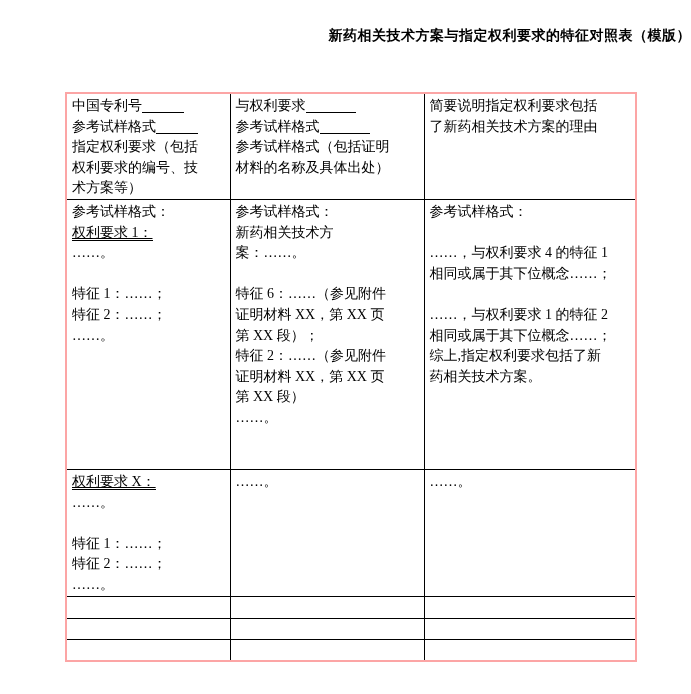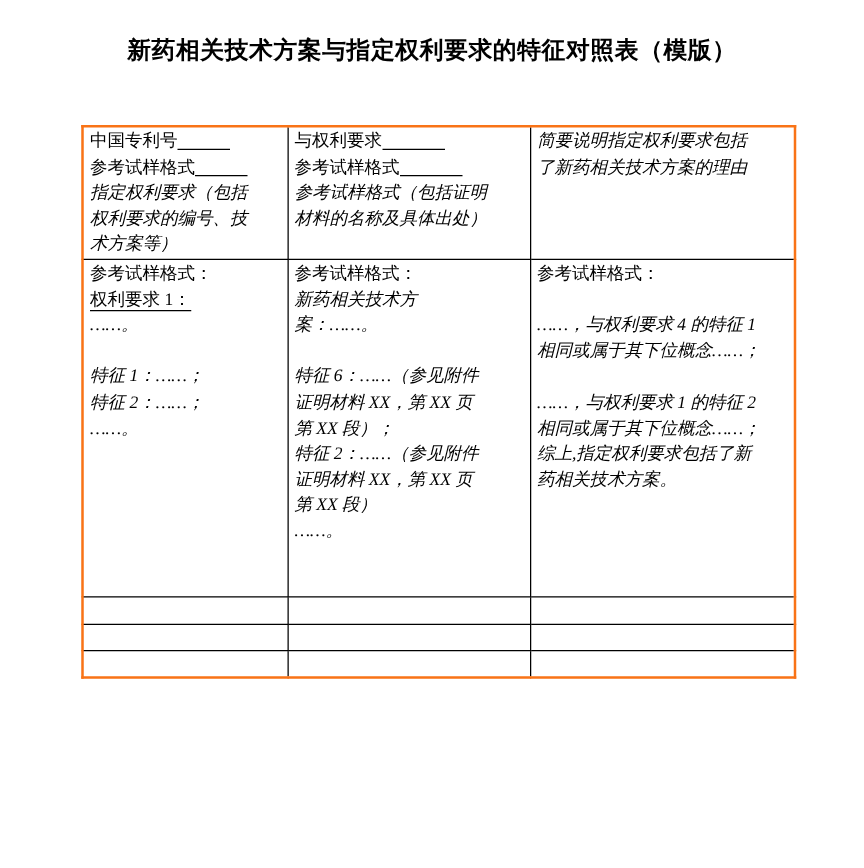--- a/index.html
+++ b/index.html
@@ -3,40 +3,40 @@
 <meta charset="utf-8">
 <style>
   html,body{margin:0;padding:0;}
   body{
     width:691px;height:694px;background:#ffffff;color:#000;
     font-family:"Liberation Serif","DejaVu Serif",serif;
     position:relative;overflow:hidden;
   }
   .title{
     margin:27px 0 0 0;
-    font-size:19px;font-weight:bold;text-align:center;
+    font-size:14px;font-weight:bold;text-align:right;
     letter-spacing:0.5px;
     font-family:"Liberation Sans","DejaVu Sans",sans-serif;
   }
   table.cmp{
     border-collapse:collapse;table-layout:fixed;
     margin:47px 12px 0 65px;
-    border:2px solid #f97316;
+    border:2px solid #fca5a5;
   }
   table.cmp td{
     border:1px solid #000;
     vertical-align:top;
     padding:2px 5px 0 5px;
     font-size:14px;line-height:20.6px;
     overflow:hidden;
   }
   td.vmid{vertical-align:middle;padding-top:0;}
-  .multiline{white-space:pre-line;font-style:italic;}
+  .multiline{white-space:pre-line;}
   .line{white-space:nowrap;}
-  .u{border-bottom:1px solid #000;}
+  .u{border-bottom:1px solid #000;text-decoration:underline;}
   .blank{
     display:inline-block;height:1em;vertical-align:-3px;
     border-bottom:1px solid #000;
   }
   .b42{width:42px;}
   .b50{width:50px;}
 </style>
 </head>
 <body>
 
@@ -99,20 +99,36 @@
 ……，与权利要求 4 的特征 1
 相同或属于其下位概念……；
 
 ……，与权利要求 1 的特征 2
 相同或属于其下位概念……；
 综上,指定权利要求包括了新
 药相关技术方案。</div>
     </td>
   </tr>
 
+  <tr style="height:127px">
+    <td>
+      <div class="line"><span class="u">权利要求 X：</span></div>
+      <div class="multiline">……。
+
+特征 1：……；
+特征 2：……；
+……。</div>
+    </td>
+    <td class="vmid">
+      <div>……。</div>
+    </td>
+    <td class="vmid">
+      <div>……。</div>
+    </td>
+  </tr>
 
   <tr style="height:22px">
     <td></td>
     <td></td>
     <td></td>
   </tr>
   <tr style="height:21px">
     <td></td>
     <td></td>
     <td></td>

